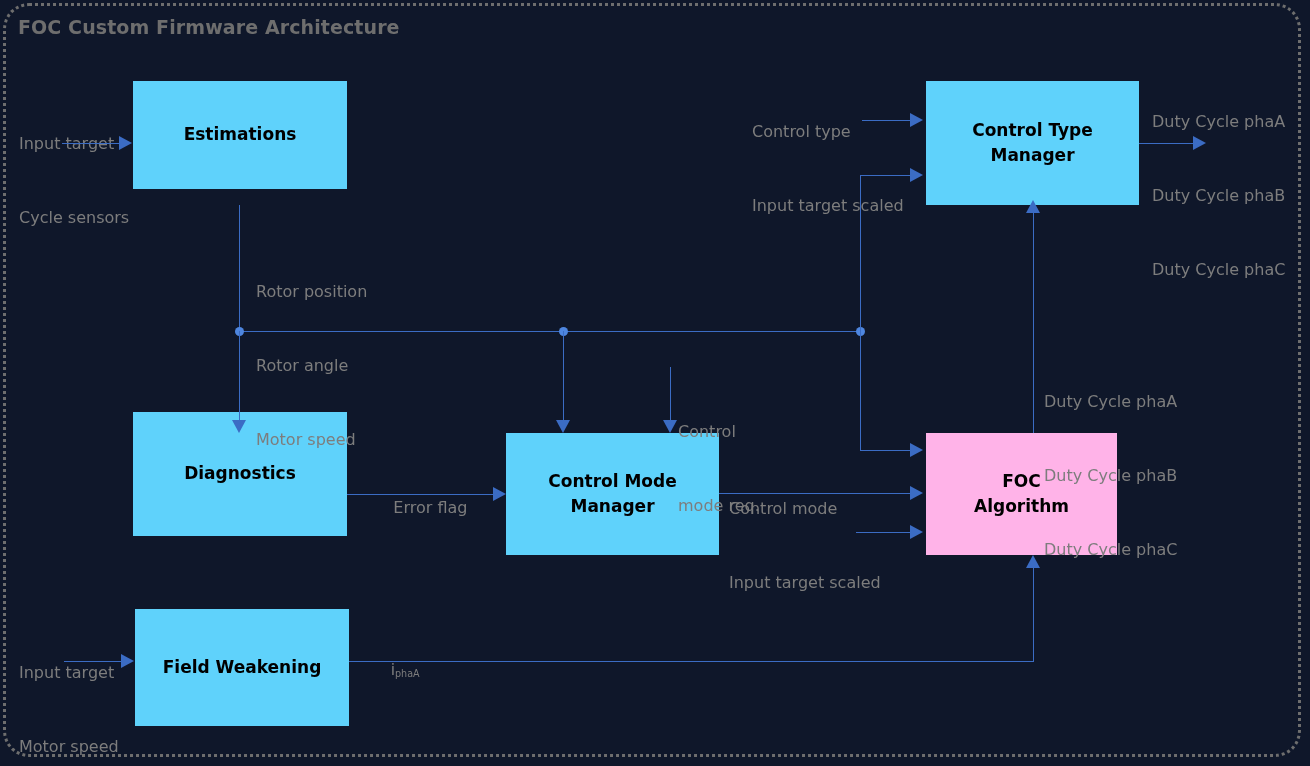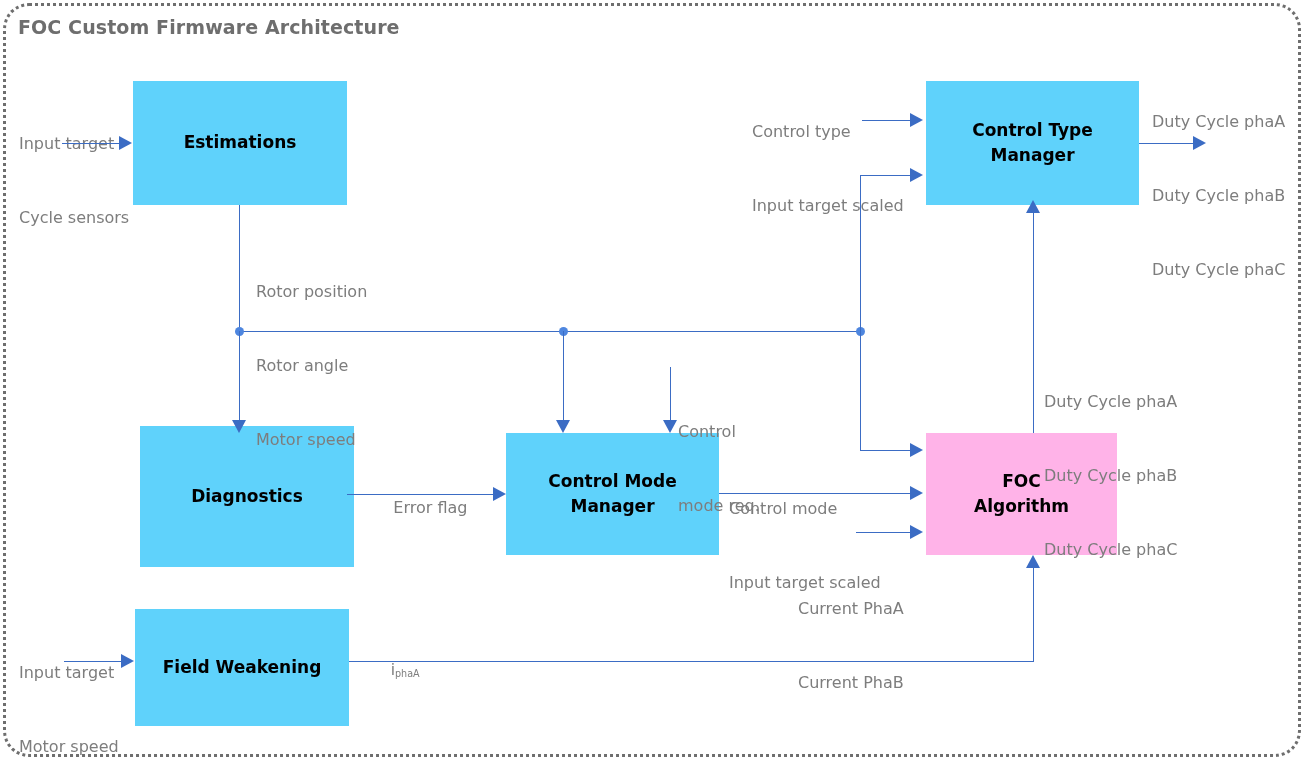--- a/index.html
+++ b/index.html
@@ -4,21 +4,21 @@
 <style>
   html, body {
     margin: 0;
     padding: 0;
     background: #000000;
   }
   #canvas {
     position: relative;
     width: 1310px;
     height: 766px;
-    background: #ffffff;
+    background: #0f172a;
     overflow: hidden;
     font-family: "DejaVu Sans", sans-serif;
   }
   
   #frame {
     position: absolute;
     left: 3px;
     top: 3px;
     width: 1298px;
     height: 754px;
@@ -112,30 +112,30 @@
 </style>
 </head>
 <body>
 
 <div id="canvas">
 
   <div id="frame"></div>
 
   <div id="diagram-title">FOC Custom Firmware Architecture</div>
 
-  <div class="block cyan" style="left:133px; top:81px; width:214px; height:124px;">
+  <div class="block cyan" style="left:133px; top:81px; width:214px; height:108px;">
     <span>Estimations</span>
   </div>
 
   <div class="block cyan" style="left:926px; top:81px; width:213px; height:124px; flex-direction:column;">
     <span>Control Type</span>
     <span>Manager</span>
   </div>
 
-  <div class="block cyan" style="left:133px; top:426px; width:214px; height:141px;margin-left:7px;">
+  <div class="block cyan" style="left:133px; top:412px; width:214px; height:124px;">
     <span>Diagnostics</span>
   </div>
 
   <div class="block cyan" style="left:506px; top:433px; width:213px; height:122px; flex-direction:column;">
     <span>Control Mode</span>
     <span>Manager</span>
   </div>
 
   <div class="block pink" style="left:926px; top:433px; width:191px; height:122px; flex-direction:column;">
     <span>FOC</span>
@@ -175,24 +175,20 @@
   <div class="sig" style="left:678px; top:370px;">
     <div>Control</div>
     <div>mode req.</div>
   </div>
 
   <div class="sig" style="left:729px; top:447px;">
     <div>Control mode</div>
     <div>Input target scaled</div>
   </div>
 
-  <div class="sig" style="left:798px; top:547px;">
-    <div>Current PhaA</div>
-    <div>Current PhaB</div>
-  </div>
 
   <div class="sig" style="left:1044px; top:340px;">
     <div>Duty Cycle phaA</div>
     <div>Duty Cycle phaB</div>
     <div>Duty Cycle phaC</div>
   </div>
 
   <div class="sig" style="left:19px; top:611px;">
     <div>Input target</div>
     <div>Motor speed</div>

